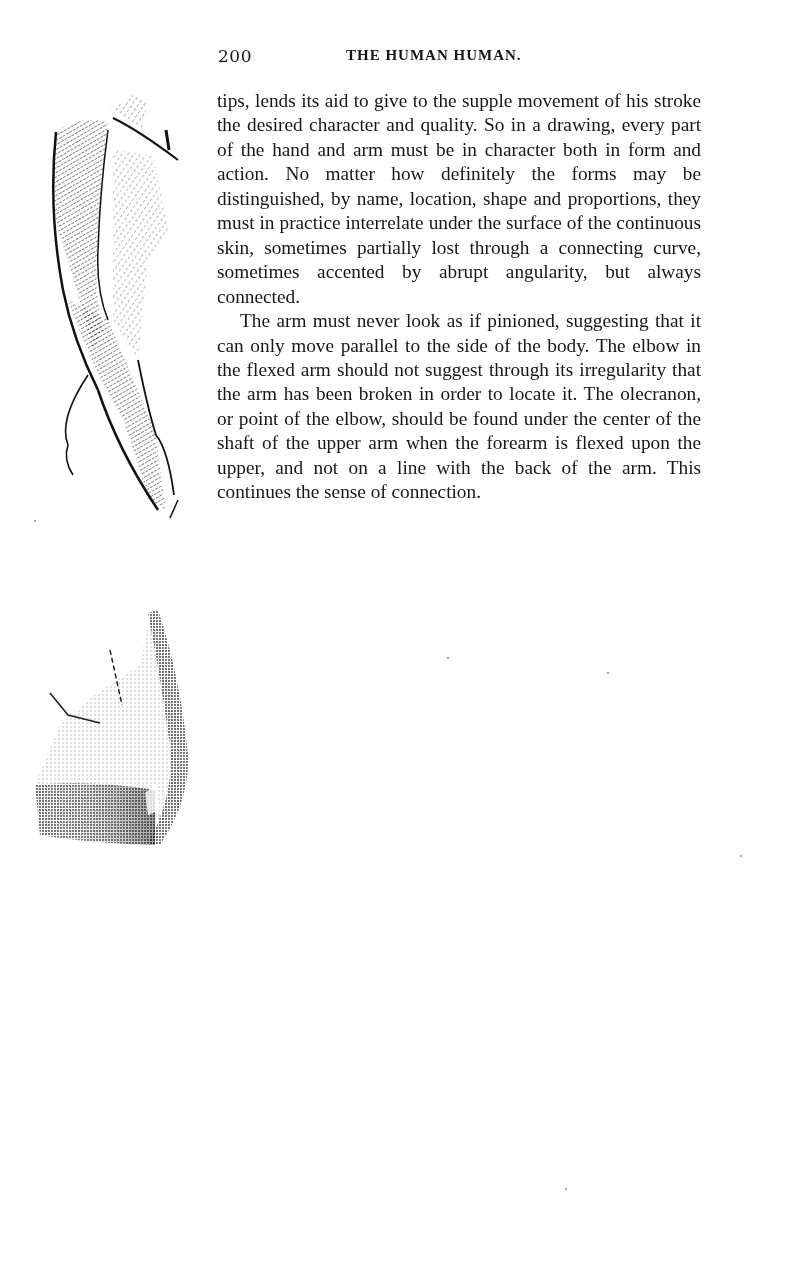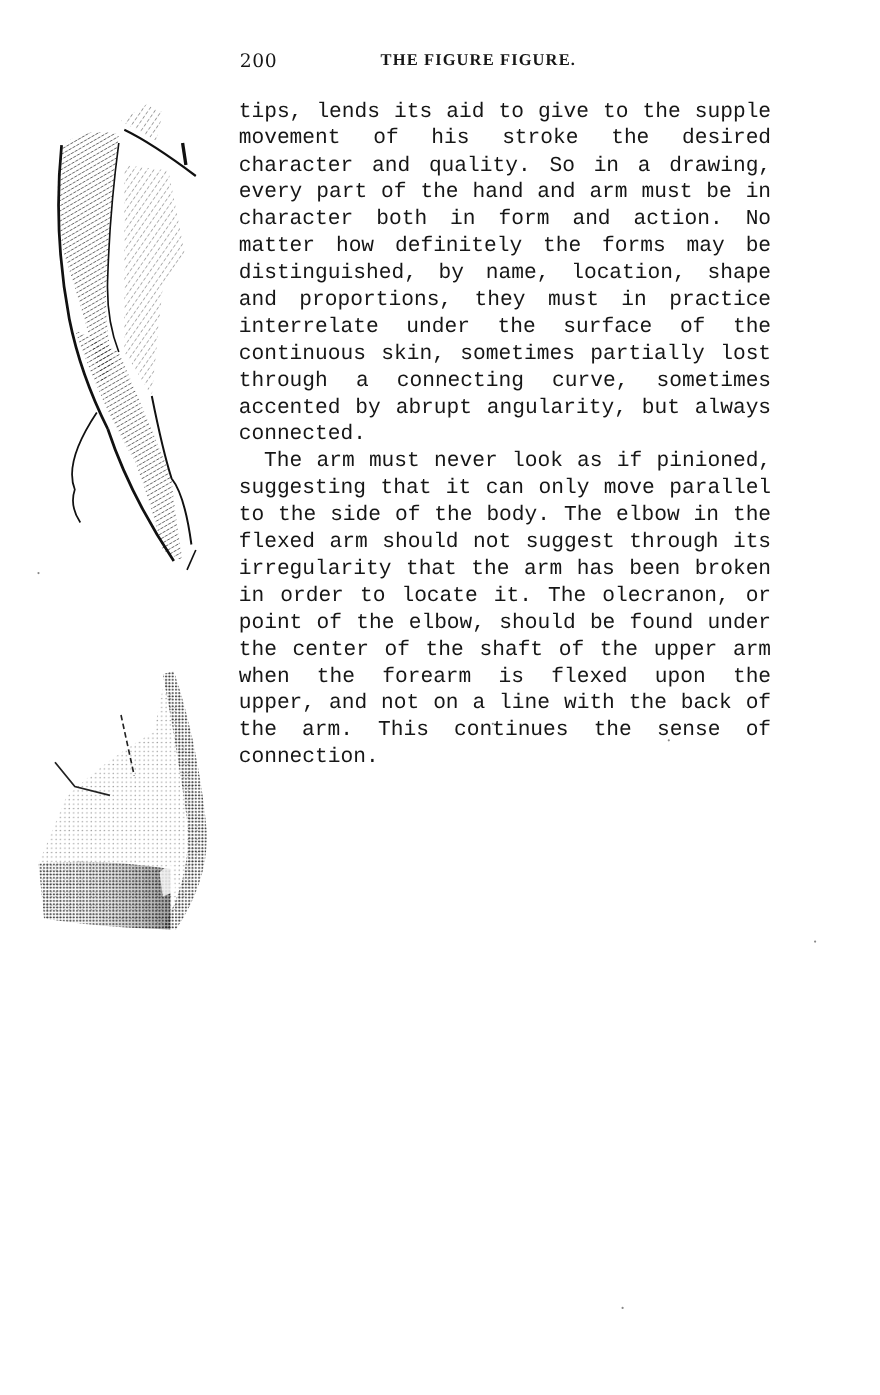--- a/index.html
+++ b/index.html
@@ -5,34 +5,34 @@
   html, body { margin: 0; padding: 0; background: #ffffff; }
   body { width: 800px; height: 1268px; position: relative; overflow: hidden;
          font-family: "DejaVu Serif", "Liberation Serif", serif; color: #161616; }
   .header { position: absolute; top: 46px; left: 218px; width: 360px; height: 24px;
             font-size: 17px; }
   .page-number { position: absolute; left: 0; top: 0; letter-spacing: 0.5px; }
   .running-title { position: absolute; left: 128px; top: 1px; font-size: 15px;
                    font-weight: bold; letter-spacing: 1px;
                    font-family: "Liberation Serif", serif; }
   .body-text { position: absolute; left: 217px; top: 89px; width: 484px;
-               font-family: Liberation Mono, monospace; font-size: 19.3px;
+               font-family: Liberation Serif, serif; font-size: 19.3px;
                line-height: 24.45px; text-align: justify; }
   .body-text p { margin: 0; }
   .body-text p.indent { text-indent: 23px; }
   .fig { position: absolute; }
   .fig svg { display: block; }
   .speck { position: absolute; width: 2px; height: 2px; background: #888; border-radius: 1px; }
 </style>
 </head>
 <body>
 
 <div class="header">
   <span class="page-number">200</span>
-  <span class="running-title">THE FIGURE FIGURE.</span>
+  <span class="running-title">THE HUMAN HUMAN.</span>
 </div>
 
 <div class="body-text">
   <p>tips, lends its aid to give to the supple movement of his stroke the desired character and quality.  So in a drawing, every part of the hand and arm must be in character both in form and action. No matter how definitely the forms may be distinguished, by name, location, shape and proportions, they must in practice interrelate under the surface of the continuous skin, sometimes partially lost through a connecting curve, sometimes accented by abrupt angularity, but always connected.</p>
   <p class="indent">The arm must never look as if pinioned, suggesting that it can only move parallel to the side of the body.  The elbow in the flexed arm should not suggest through its irregularity that the arm has been broken in order to locate it.  The olecranon, or point of the elbow, should be found under the center of the shaft of the upper arm when the forearm is flexed upon the upper, and not on a line with the back of the arm.  This continues the sense of connection.</p>
 </div>
 
 <div class="fig" style="left:38px; top:90px;">
   <svg width="150" height="430" viewBox="0 0 150 430">
     <defs>

